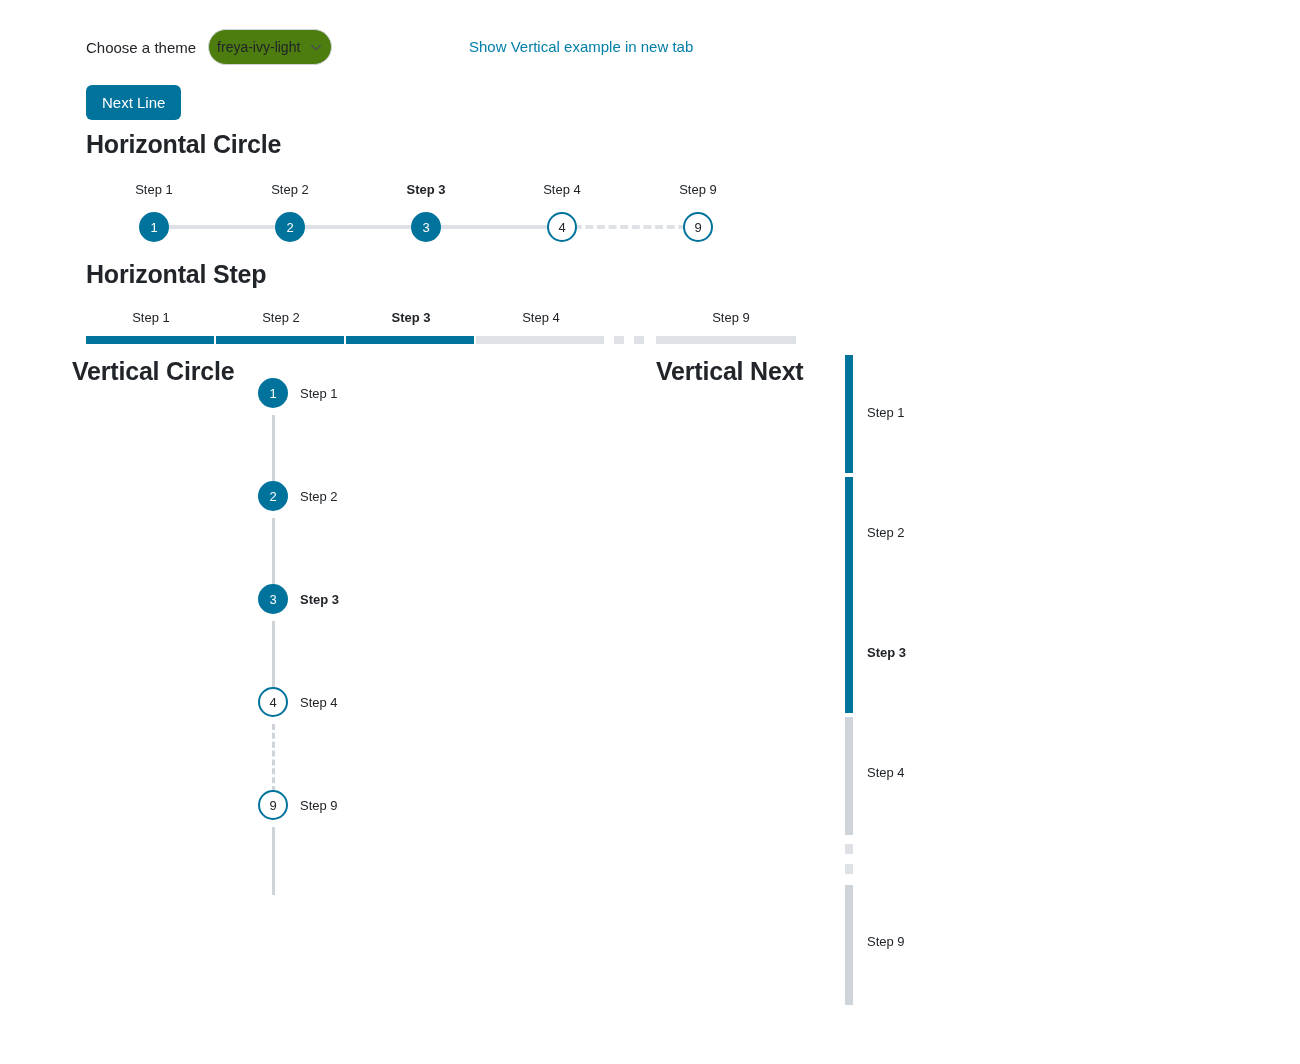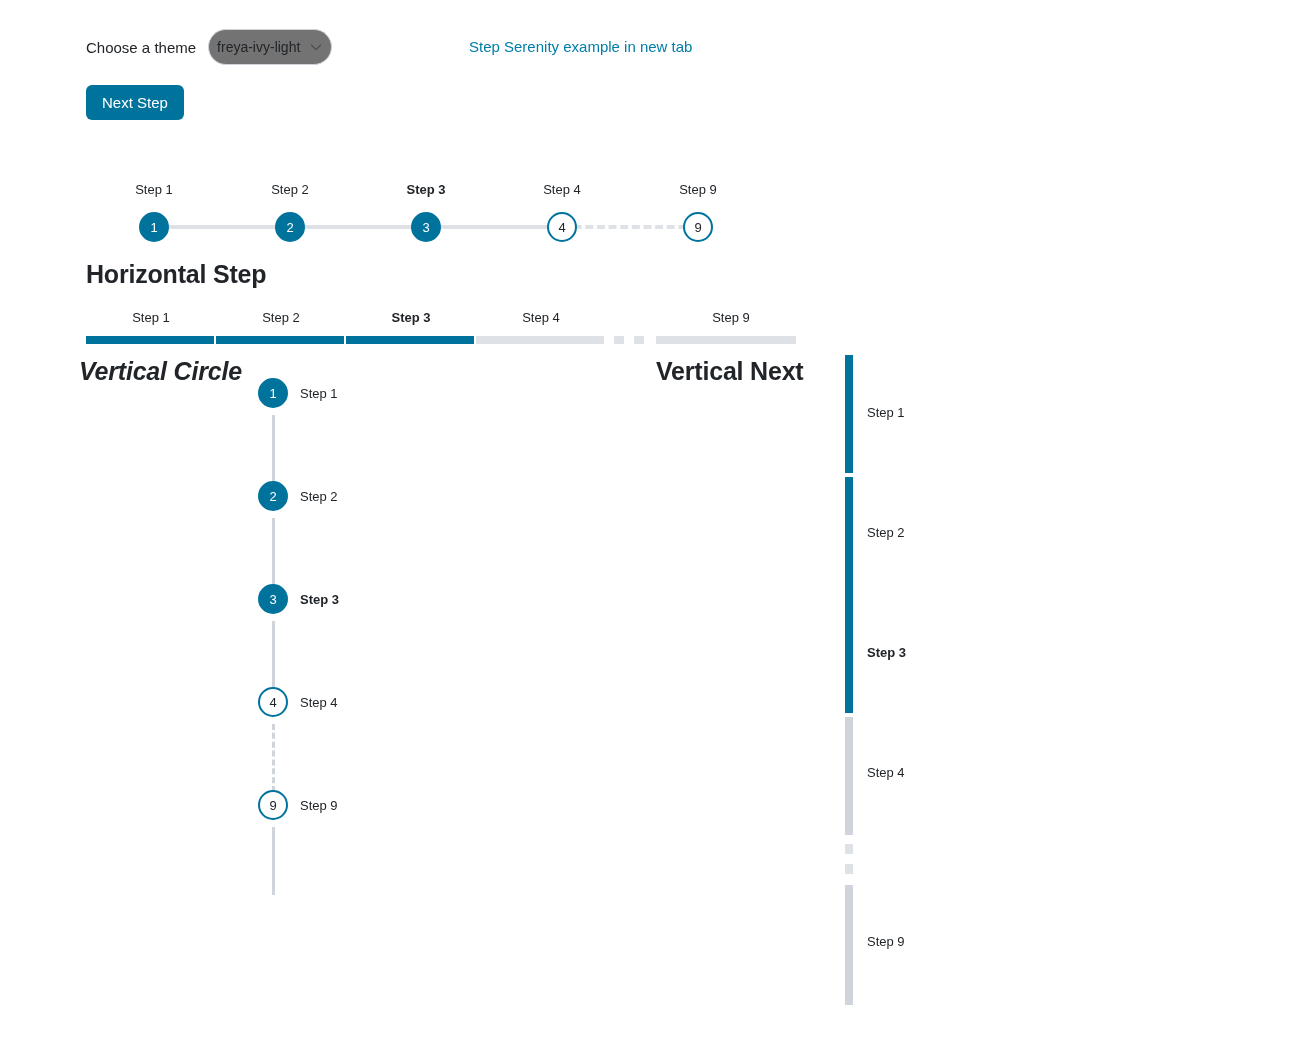--- a/index.html
+++ b/index.html
@@ -29,21 +29,21 @@
     font-size: 15px;
     color: #212529;
     margin-right: 12px;
   }
   .theme-select {
     position: relative;
     width: 124px;
     height: 36px;
     border: 1px solid #ced4da;
     border-radius: 18px;
-    background: #737373;
+    background: #4d7c0f;
     display: flex;
     align-items: center;
     padding: 0 8px;
   }
   .theme-select .value {
     font-size: 14px;
     color: #212529;
     flex: 1;
     white-space: nowrap;
     overflow: hidden;
@@ -82,21 +82,21 @@
   h2.section {
     position: absolute;
     margin: 0;
     font-size: 25px;
     font-weight: bold;
     color: #212529;
     letter-spacing: -0.2px;
   }
   #h-circle-title { left: 86px; top: 130px; }
   #h-line-title   { left: 86px; top: 260px; }
-  #v-circle-title { left: 79px; top: 357px; font-style: italic; }
+  #v-circle-title { left: 72px; top: 357px; }
   #v-line-title   { left: 656px; top: 357px; }
 
   
   .hcircle {
     position: absolute;
     left: 86px;
     top: 182px;
     width: 720px;
     height: 62px;
   }
@@ -270,24 +270,25 @@
     <div class="theme-select">
       <span class="value">freya-ivy-light</span>
       <span class="chev">
         <svg viewBox="0 0 16 16" width="14" height="14">
             <path d="M3 6 L8 11 L13 6" fill="none" stroke="#495057" stroke-width="1.6" stroke-linecap="round" stroke-linejoin="round"></path>
           </svg>
       </span>
     </div>
   </div>
 
-  <a class="serenity-link" href="#">Step Serenity example in new tab</a>
-
-  <button class="next-btn">Next Step</button>
-
+  <a class="serenity-link" href="#">Show Vertical example in new tab</a>
+
+  <button class="next-btn">Next Line</button>
+
+  <h2 class="section" id="h-circle-title">Horizontal Circle</h2>
 
   <div class="hcircle">
     <div class="labels">
       <span class="lbl" style="left:68px;">Step 1</span>
       <span class="lbl" style="left:204px;">Step 2</span>
       <span class="lbl active" style="left:340px;">Step 3</span>
       <span class="lbl" style="left:476px;">Step 4</span>
       <span class="lbl" style="left:612px;">Step 9</span>
     </div>
     <div class="track">

